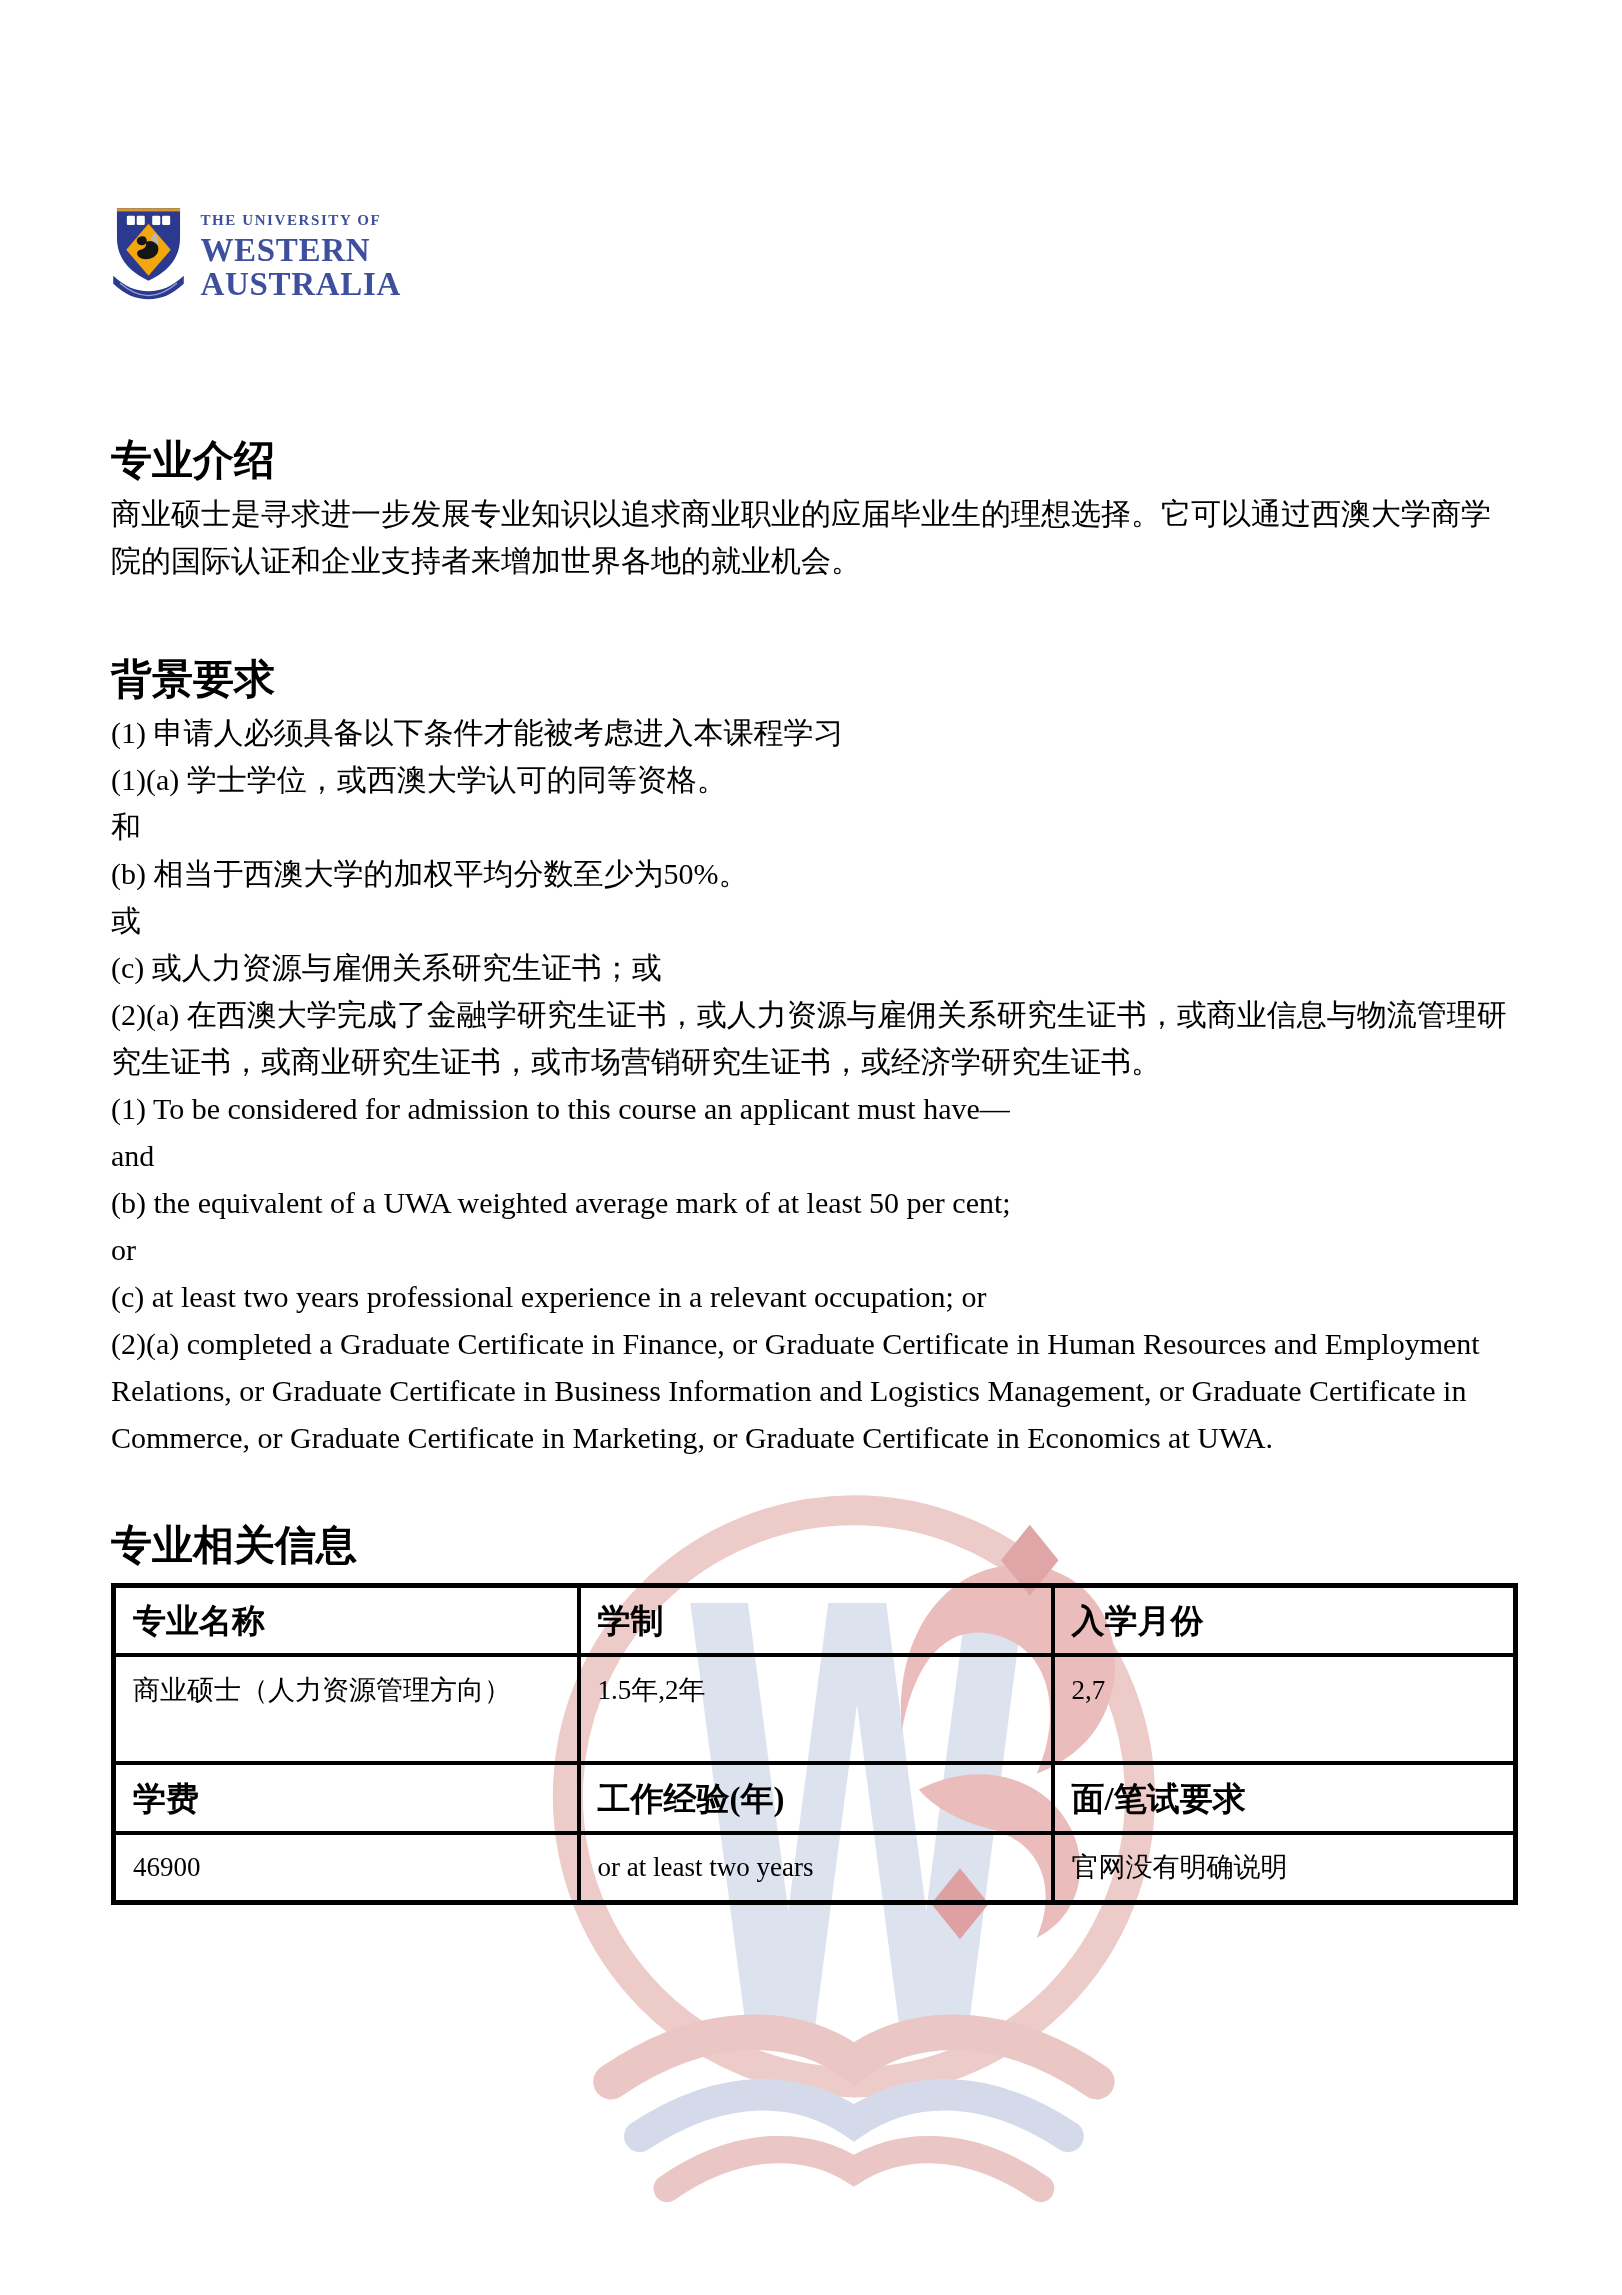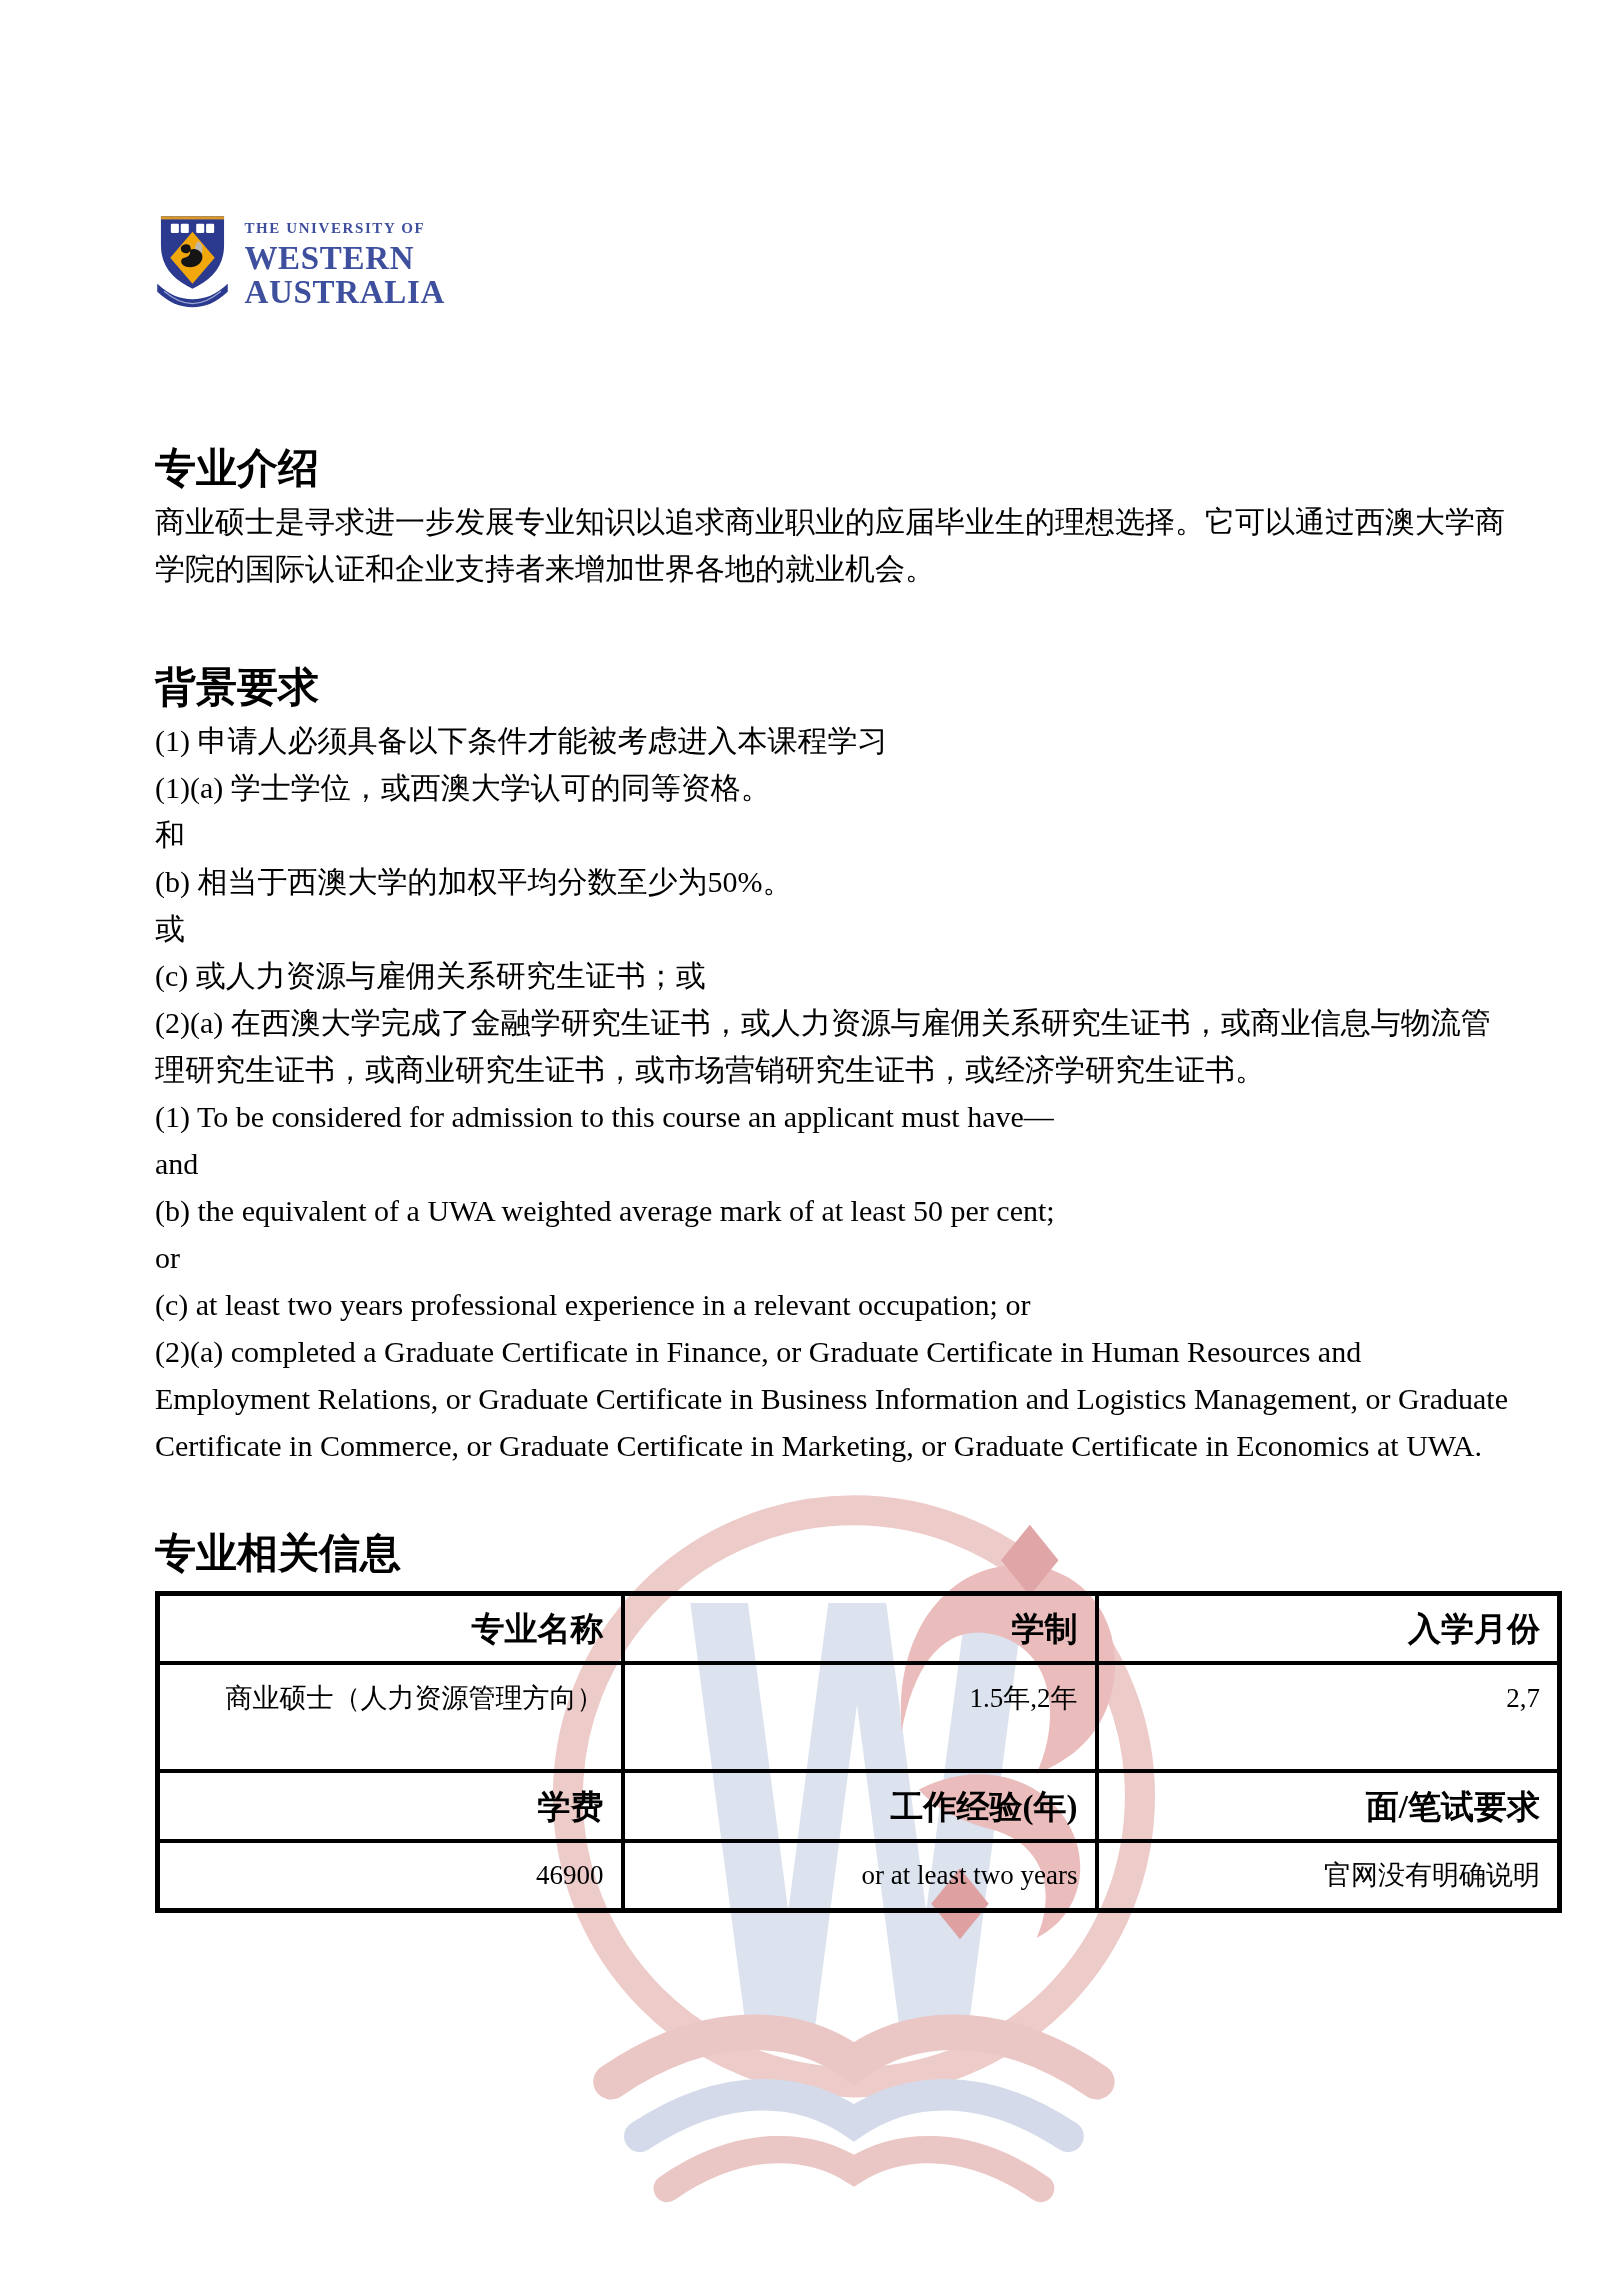--- a/index.html
+++ b/index.html
@@ -9,21 +9,21 @@
     position:relative;
     overflow:hidden;
     font-family:"Liberation Serif","DejaVu Serif",serif;
     color:#000000;
   }
   .watermark{
     position:absolute;left:507px;top:1485px;
     width:687px;height:739px;
     z-index:0;opacity:0.95;
   }
-  .content{position:relative;z-index:1;padding:8px 111px;margin-left:44px;}
+  .content{position:relative;z-index:1;padding:0 111px;}
 
   
   .logo{padding-top:204px;display:flex;align-items:flex-start;}
   .crest{width:75px;height:99px;flex:0 0 auto;}
   .logo-text{
     margin-left:14.4px;padding-top:9.2px;
     font-family:"Liberation Serif","DejaVu Serif",serif;
     color:#3e4f9e;font-weight:bold;
   }
   .logo-tagline{font-size:15px;letter-spacing:1.6px;line-height:15.7px;margin-bottom:3.9px;}
@@ -35,21 +35,20 @@
   .h-req{margin-top:66px;}
   .h-info{margin-top:55px;}
   .body-par,.req-item{font-size:30px;line-height:47px;margin:0;}
   .p2{margin-top:42px;}
 
   
   table.info{
     border-collapse:collapse;table-layout:fixed;
     width:1402px;margin-top:7.9px;
     border:5.2px solid #000;
-    text-align:right;
   }
   table.info td{
     border:4.6px solid #000;
     vertical-align:top;
     padding:11.8px 17px 10.5px 17px;
     font-size:27px;line-height:43px;
     background:transparent;
   }
   table.info td.th{
     font-weight:bold;font-size:33px;line-height:39px;

